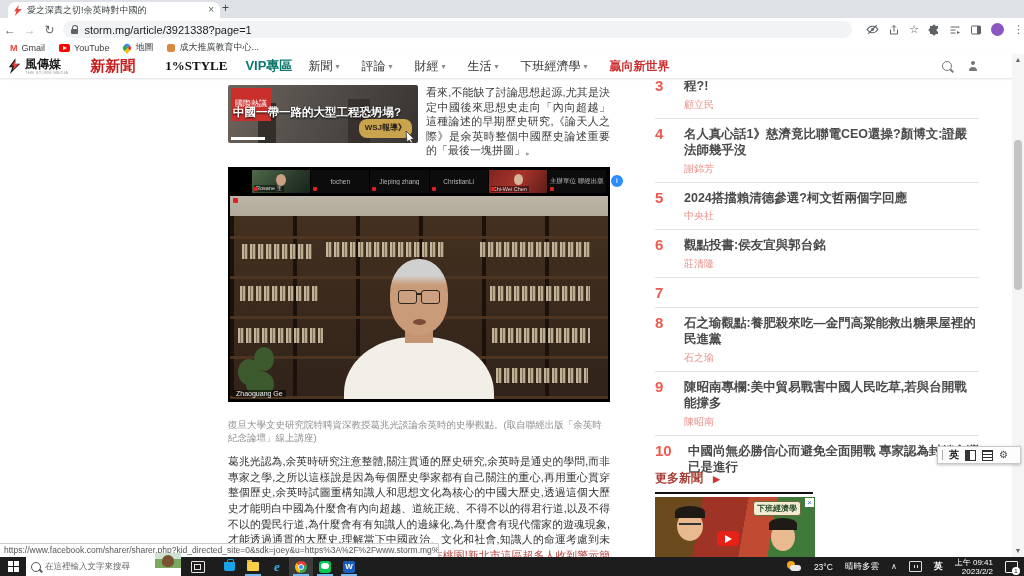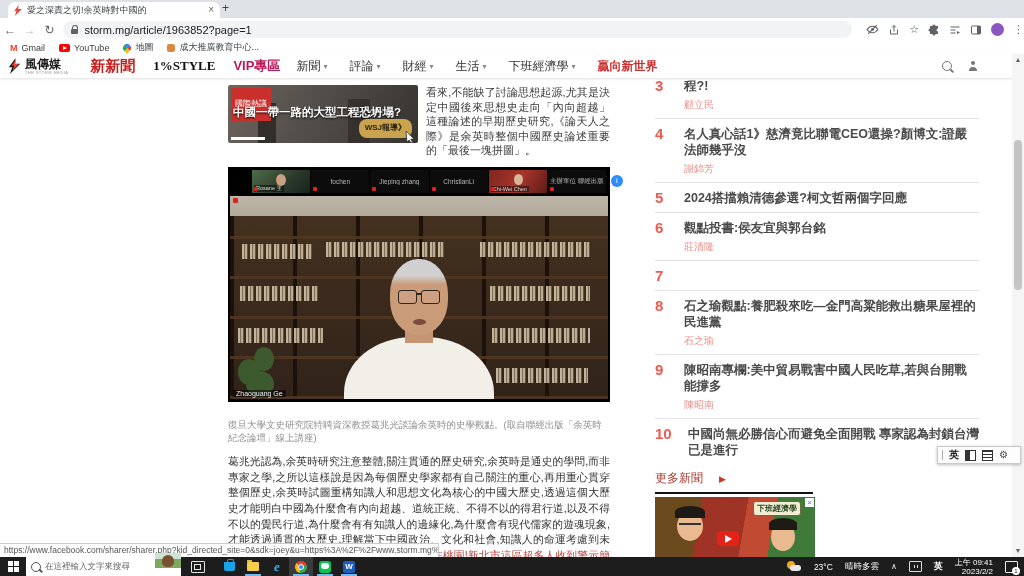--- a/index.html
+++ b/index.html
@@ -38,22 +38,22 @@
         background:conic-gradient(#4285f4 0 25%,#ea4335 0 50%,#fbbc05 0 75%,#34a853 0);}
   .fvsq{width:8px;height:8px;background:#d98a3d;border-radius:2px;}
 
   
   .siteheader{position:absolute;left:0;top:54px;width:1024px;height:24px;background:#fff;
       display:flex;align-items:center;box-shadow:0 1px 2px rgba(0,0,0,.12);z-index:5;}
   .brand{display:flex;align-items:center;gap:4px;margin-left:8px;}
   .stormname{font-size:12px;font-weight:bold;color:#1a1a1a;line-height:1;}
   .stormsub{font-size:4px;color:#999;letter-spacing:.4px;}
   .new7{font-family:"Liberation Serif",serif;font-weight:bold;color:#c81e1e;font-size:15px;margin-left:22px;}
-  .style1{font-family:"Liberation Serif",serif;font-weight:bold;color:#111;font-size:13px;margin-left:18px;}
-  .vip{color:#be185d;font-weight:bold;font-size:13px;margin-left:18px;}
+  .style1{font-family:"Liberation Serif",serif;font-weight:bold;color:#111;font-size:13px;margin-left:30px;}
+  .vip{color:#0f766e;font-weight:bold;font-size:13px;margin-left:18px;}
   .nav{display:flex;align-items:center;gap:22px;margin-left:16px;font-size:12px;color:#333;}
   .nav .it{display:flex;align-items:center;gap:3px;}
   .nav .ar{font-size:8px;color:#888;}
   .winred{color:#cc2f2f;font-weight:bold;}
   .hdricons{margin-left:auto;display:flex;align-items:center;gap:16px;margin-right:46px;}
   .mag{width:8px;height:8px;border:1.5px solid #777;border-radius:50%;position:relative;}
   .mag::after{content:"";position:absolute;width:4px;height:1.5px;background:#777;
       transform:rotate(45deg);right:-3px;bottom:-1px;}
   .person{width:10px;height:10px;position:relative;}
   .person::before{content:"";position:absolute;top:0;left:3px;width:4px;height:4px;border-radius:50%;background:#777;}
@@ -123,22 +123,22 @@
 
   
   .sidebar{position:absolute;left:655px;top:78px;width:324px;overflow:hidden;height:400px;}
   .sbitem{display:flex;gap:9px;padding:7px 0 6px 0;border-bottom:1px solid #e3e3e3;}
   .rank{min-width:20px;color:#ee5a4f;font-weight:bold;font-size:15px;line-height:16px;text-align:left;}
   .rank.ten{min-width:24px;}
   .sbtxt{flex:1;}
   .sbtitle{font-size:12.5px;font-weight:bold;color:#4a4a4a;line-height:16.5px;}
   .sbauthor{font-size:10px;color:#e9918a;margin-top:3px;}
   .clip3{margin-top:-7px;}
-  .morelink{position:absolute;left:655px;top:470px;font-size:12px;color:#a63d33;font-weight:normal;
-       display:flex;align-items:center;gap:16px;}
+  .morelink{position:absolute;left:655px;top:470px;font-size:12px;color:#a63d33;font-weight:bold;
+       display:flex;align-items:center;gap:10px;}
   .morelink .pa{color:#d0342c;font-size:9px;}
 
   
   .adline{position:absolute;left:655px;top:492px;width:158px;height:2px;background:#111;}
   .ad{position:absolute;left:655px;top:497px;width:160px;height:60px;overflow:hidden;
       background:linear-gradient(100deg,#6b4a1e 0 28%,#9e3326 28% 55%,#c04a32 55% 72%,#3f7a3a 72%);}
   .adbubble{position:absolute;right:14px;top:4px;background:#f3ecd2;border:1px solid #6a6a3a;
       border-radius:3px;color:#274b2a;font-size:8px;font-weight:bold;padding:1px 3px;}
   .adclose{position:absolute;right:1px;top:1px;width:9px;height:9px;background:#fff;color:#3a78d6;
       font-size:8px;line-height:9px;text-align:center;}
@@ -242,21 +242,21 @@
     </div>
     <span class="newtab">+</span>
   </div>
 
   <div class="addrbar">
     <span class="navbtn">←</span>
     <span class="navbtn dis">→</span>
     <span class="navbtn">↻</span>
     <div class="omnibox">
       <span class="lockicon"></span>
-      <span class="urltext">storm.mg/article/1963852?page=1</span>
+      <span class="urltext">storm.mg/article/3921338?page=1</span>
     </div>
     <div class="chromeicons">
       <svg width="13" height="13" viewBox="0 0 24 24">
           <path d="M2 12s4-6 10-6 10 6 10 6-4 6-10 6S2 12 2 12z" fill="none" stroke="#5f6368" stroke-width="2"></path>
           <circle cx="12" cy="12" r="2.6" fill="#5f6368"></circle>
           <line x1="4" y1="20" x2="20" y2="4" stroke="#5f6368" stroke-width="2"></line>
         </svg>
       <svg width="12" height="12" viewBox="0 0 24 24">
           <path d="M12 15V3M8 7l4-4 4 4" stroke="#5f6368" stroke-width="2" fill="none"></path>
           <path d="M5 11v9h14v-9" stroke="#5f6368" stroke-width="2" fill="none"></path>
@@ -435,20 +435,21 @@
       <span class="rank">4</span>
       <span class="sbtxt">
         <div class="sbtitle">名人真心話1》慈濟竟比聯電CEO還操?顏博文:證嚴法師幾乎沒</div>
         <div class="sbauthor">謝錦芳</div>
       </span>
     </div>
     <div class="sbitem">
       <span class="rank">5</span>
       <span class="sbtxt">
         <div class="sbtitle">2024搭擋賴清德參選?柯文哲兩個字回應</div>
+        <div class="sbauthor">中央社</div>
       </span>
     </div>
     <div class="sbitem">
       <span class="rank">6</span>
       <span class="sbtxt">
         <div class="sbtitle">觀點投書:侯友宜與郭台銘</div>
         <div class="sbauthor">莊清隆</div>
       </span>
     </div>
     <div class="sbitem">

